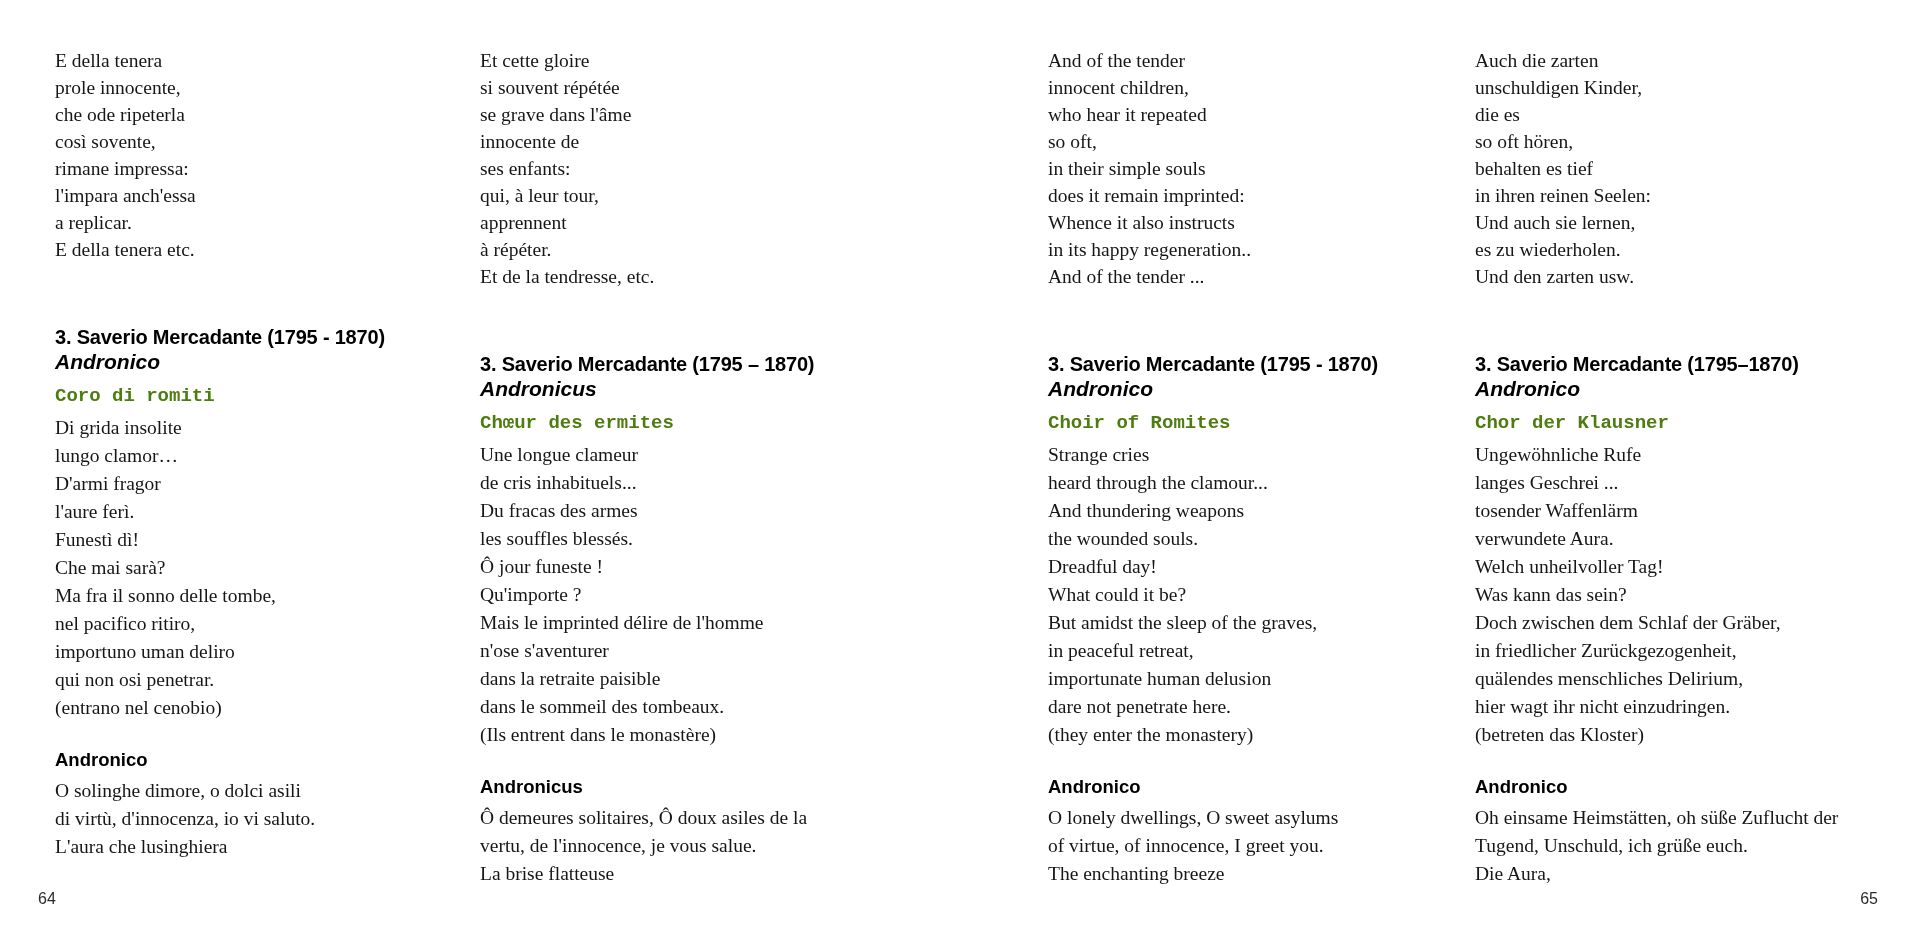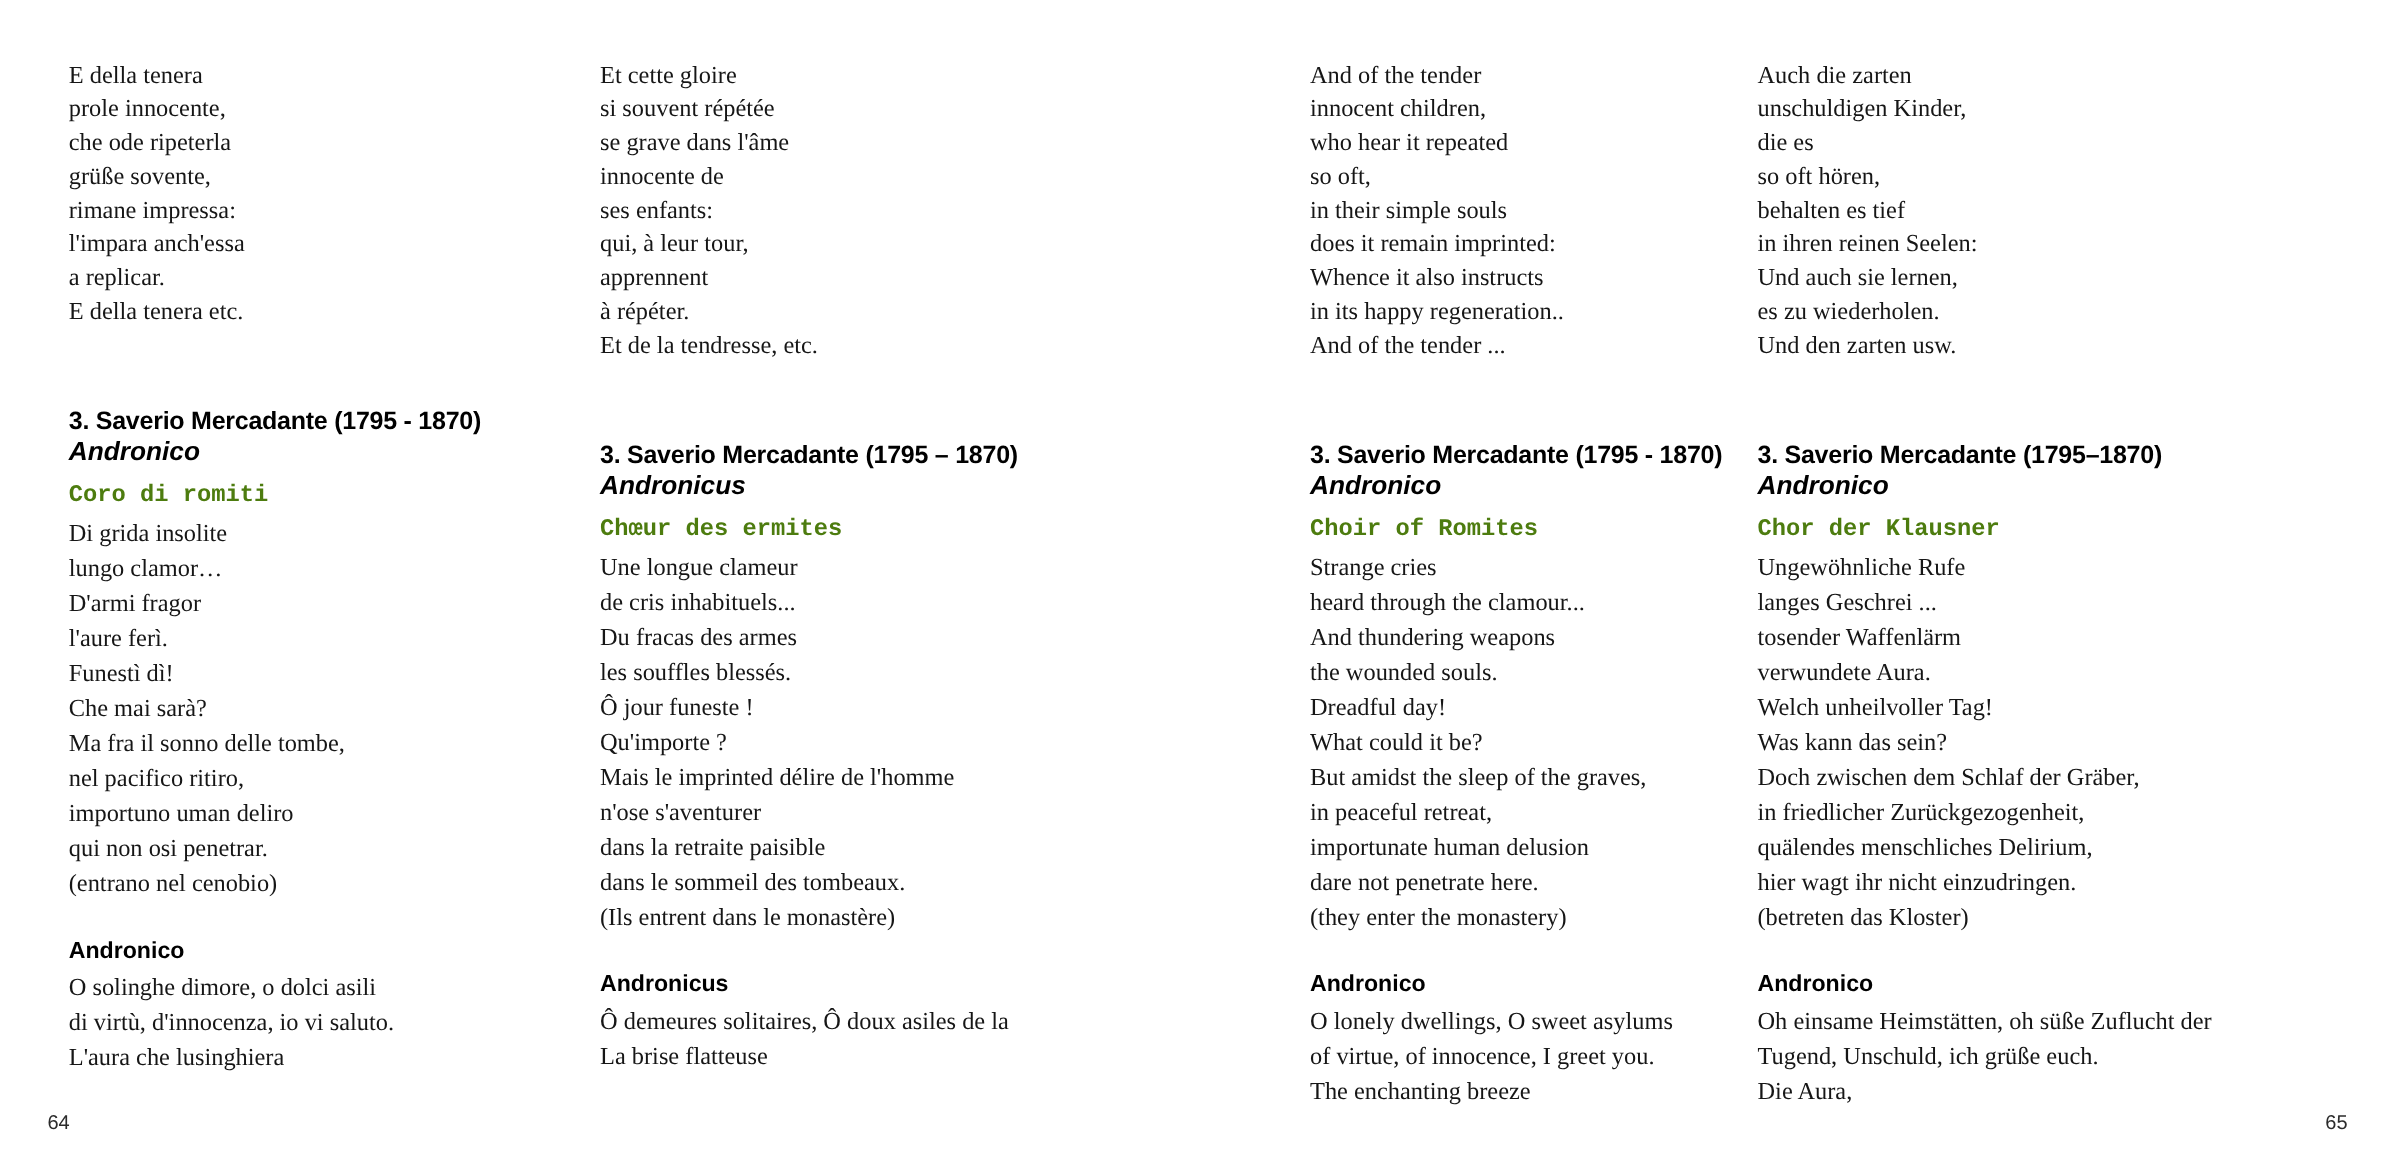--- a/index.html
+++ b/index.html
@@ -12,21 +12,21 @@
     color: #141414;
   }
   .column {
     position: absolute;
     top: 47px;
     white-space: nowrap;
   }
   .col-1 { left: 55px; }
   .col-2 { left: 480px; }
   .col-3 { left: 1048px; }
-  .col-4 { left: 1406px; }
+  .col-4 { left: 1475px; }
 
   .top-stanza .line,
   .stanza .line {
     font-family: "Liberation Serif", "DejaVu Serif", serif;
     font-size: 19.5px;
     line-height: 27px;
     color: #161616;
   }
   .stanza .line { line-height: 28px; }
 
@@ -82,21 +82,21 @@
   .page-number.right { right: 28px; }
 </style>
 </head>
 <body>
 
 <section class="column col-1">
   <div class="top-stanza">
       <div class="line">E della tenera</div>
       <div class="line">prole innocente,</div>
       <div class="line">che ode ripeterla</div>
-      <div class="line">grüße sovente,</div>
+      <div class="line">così sovente,</div>
       <div class="line">rimane impressa:</div>
       <div class="line">l'impara anch'essa</div>
       <div class="line">a replicar.</div>
       <div class="line">E della tenera etc.</div>
     </div>
   <div class="piece-section">
     <h2 class="composer">3. Saverio Mercadante (1795 - 1870)</h2>
     <h3 class="work-title">Andronico</h3>
     <h4 class="voice-label">Coro di romiti</h4>
     <div class="stanza">
@@ -146,20 +146,21 @@
         <div class="line">Qu'importe ?</div>
         <div class="line">Mais le imprinted délire de l'homme</div>
         <div class="line">n'ose s'aventurer</div>
         <div class="line">dans la retraite paisible</div>
         <div class="line">dans le sommeil des tombeaux.</div>
         <div class="line">(Ils entrent dans le monastère)</div>
       </div>
     <h4 class="character-label">Andronicus</h4>
     <div class="stanza character-lines">
         <div class="line">Ô demeures solitaires, Ô doux asiles de la</div>
+        <div class="line">vertu, de l'innocence, je vous salue.</div>
         <div class="line">La brise flatteuse</div>
       </div>
   </div>
 </section>
 
 <section class="column col-3">
   <div class="top-stanza">
       <div class="line">And of the tender</div>
       <div class="line">innocent children,</div>
       <div class="line">who hear it repeated</div>

